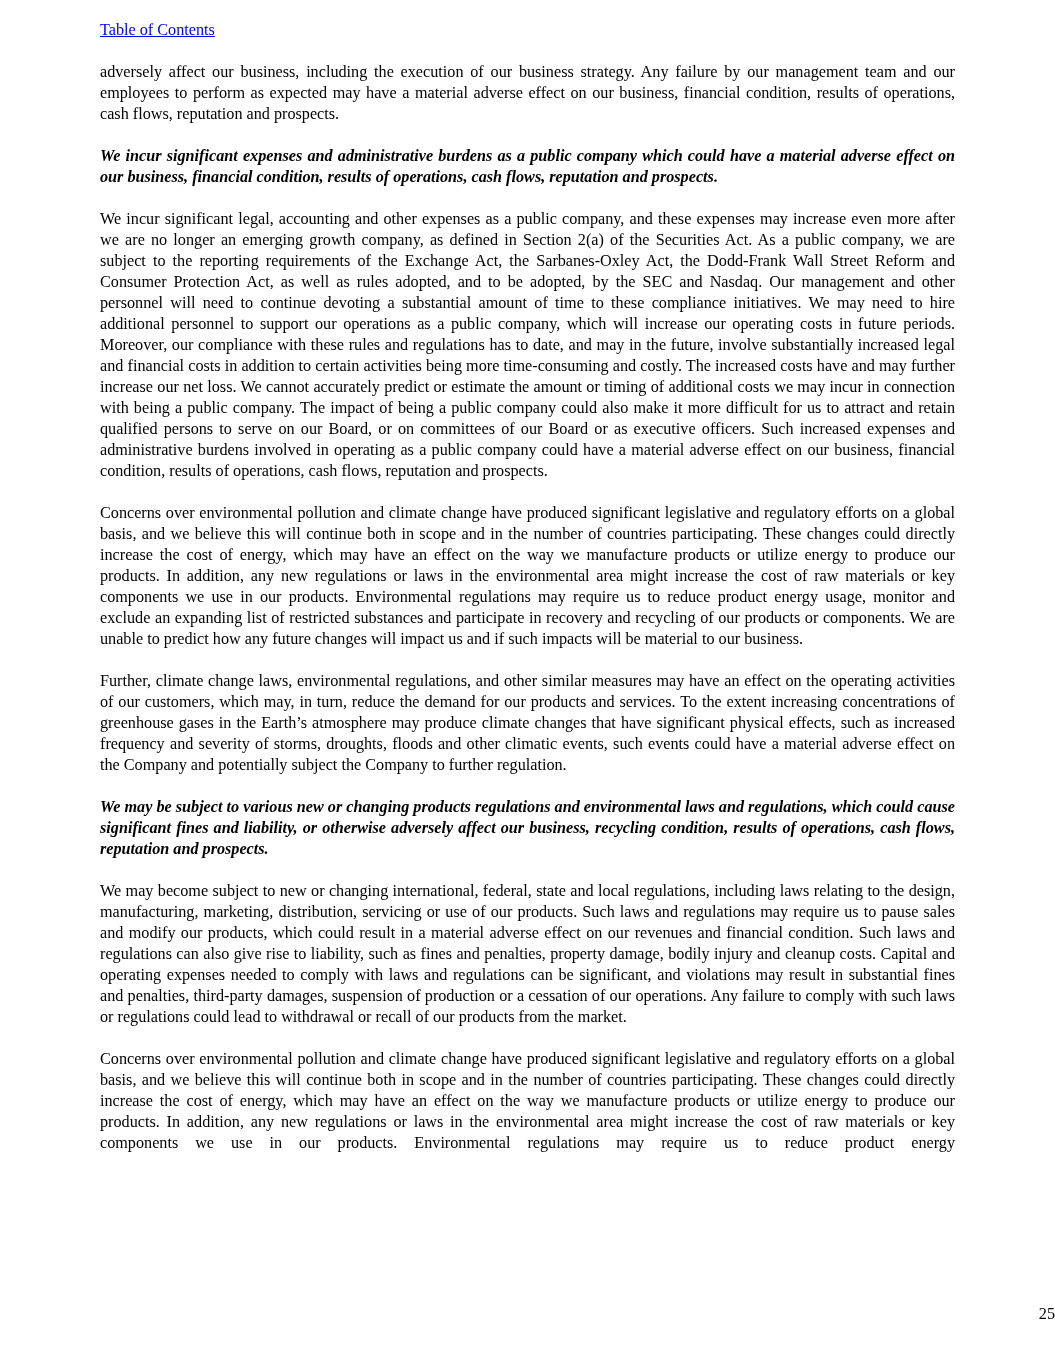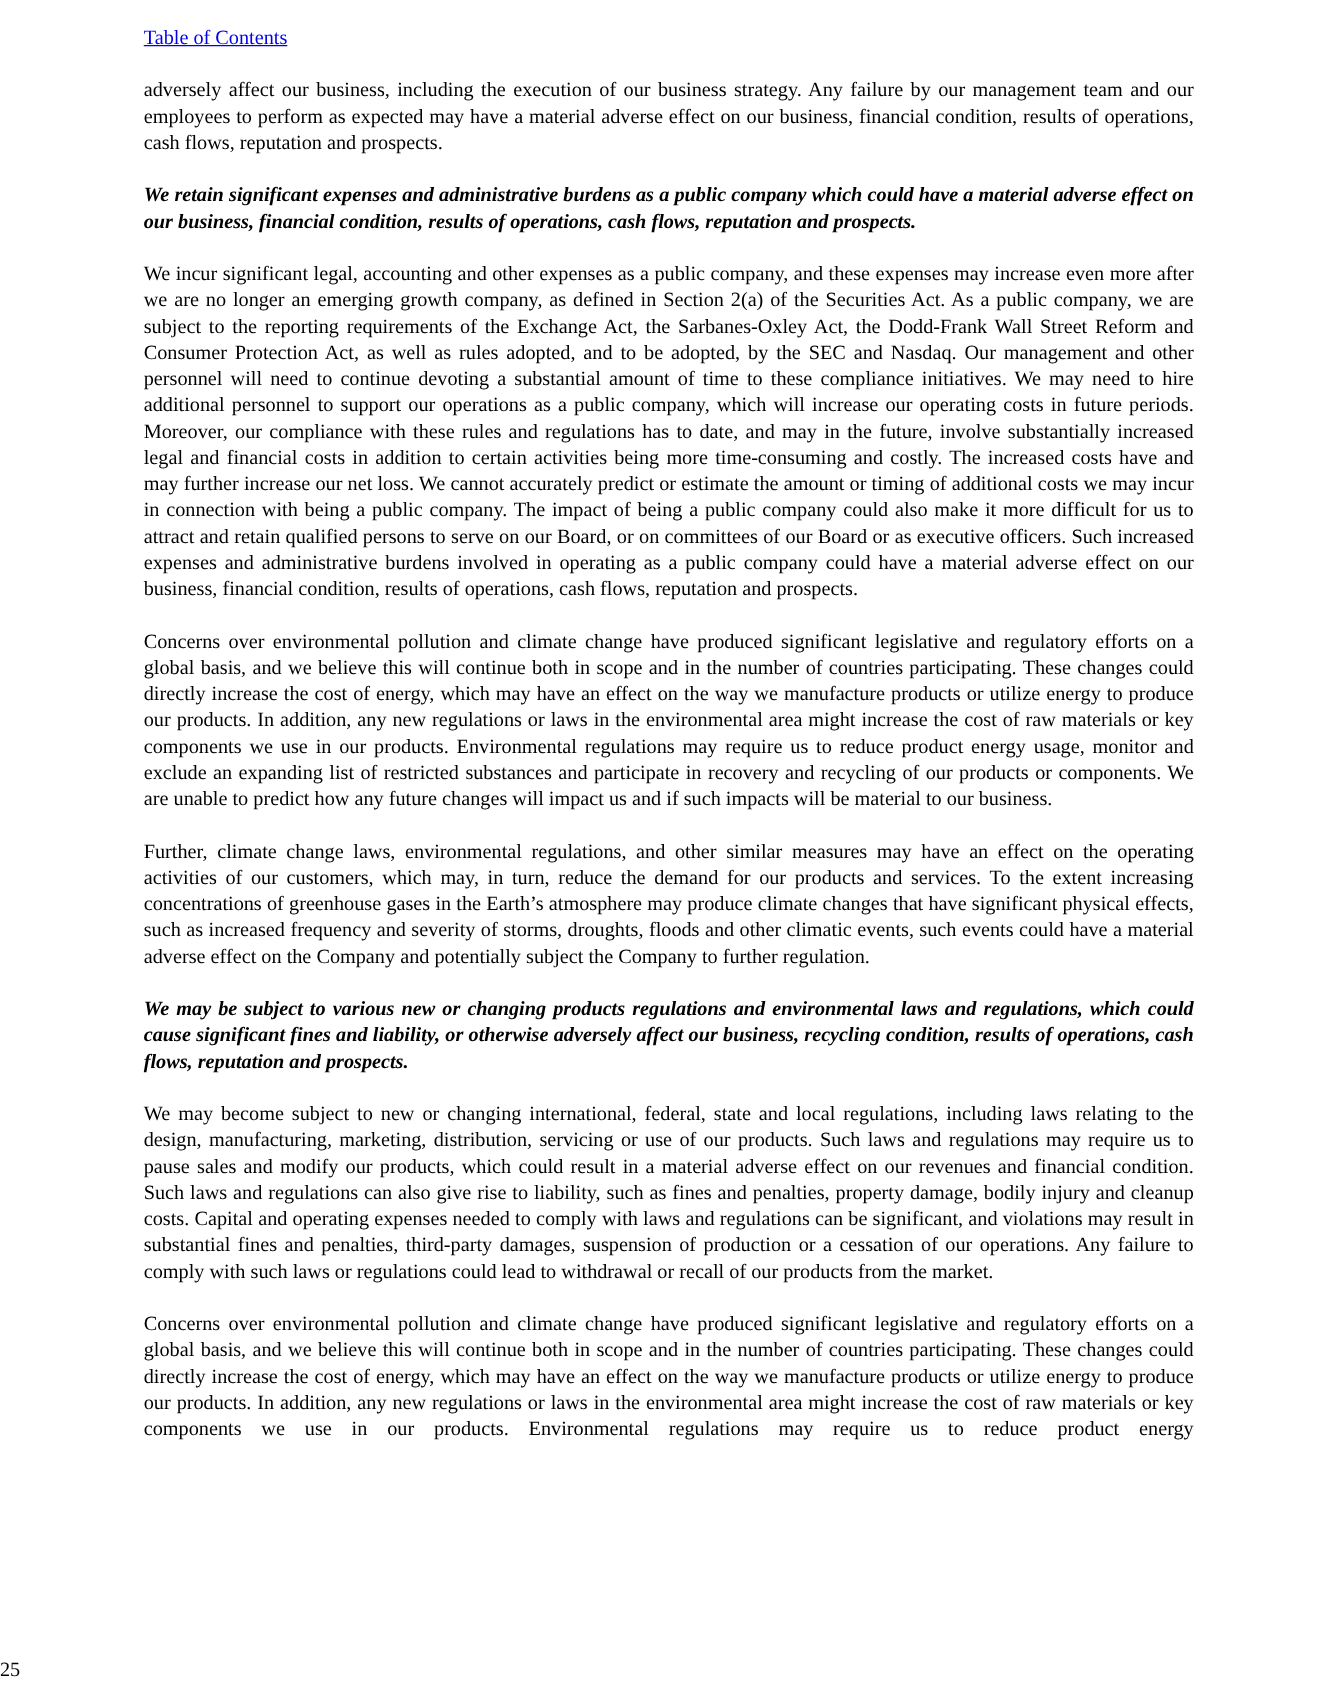--- a/index.html
+++ b/index.html
@@ -11,21 +11,20 @@
     position: relative;
     width: 1055px;
     height: 1365px;
     background: #ffffff;
     font-family: "Liberation Serif", serif;
     font-size: 16.2px;
     line-height: 21px;
     color: #000000;
     overflow: hidden;
     box-sizing: border-box;
-    padding-left: 15px;
   }
   .content {
     padding: 20px 100px 0 100px;
   }
   .toc-link {
     color: #0000EE;
     text-decoration: underline;
     cursor: pointer;
   }
   .doc p {
@@ -37,38 +36,38 @@
   .doc p.heading {
     font-weight: bold;
     font-style: italic;
   }
   .doc p.cutoff {
     text-align-last: justify;
     margin-bottom: 0;
   }
   .page-number {
     position: absolute;
-    bottom: 18px;
+    bottom: 40px;
     left: 0;
     width: 100%;
-    text-align: left;
+    text-align: right;
     font-size: 16.2px;
   }
 </style>
 </head>
 <body>
 
 <div class="page">
   <div class="content doc">
 
     <a class="toc-link">Table of Contents</a>
 
     <p class="first">adversely affect our business, including the execution of our business strategy. Any failure by our management team and our employees to perform as expected may have a material adverse effect on our business, financial condition, results of operations, cash flows, reputation and prospects.</p>
 
-    <p class="heading">We retain significant expenses and administrative burdens as a public company which could have a material adverse effect on our business, financial condition, results of operations, cash flows, reputation and prospects.</p>
+    <p class="heading">We incur significant expenses and administrative burdens as a public company which could have a material adverse effect on our business, financial condition, results of operations, cash flows, reputation and prospects.</p>
 
     <p>We incur significant legal, accounting and other expenses as a public company, and these expenses may increase even more after we are no longer an emerging growth company, as defined in Section 2(a) of the Securities Act. As a public company, we are subject to the reporting requirements of the Exchange Act, the Sarbanes-Oxley Act, the Dodd-Frank Wall Street Reform and Consumer Protection Act, as well as rules adopted, and to be adopted, by the SEC and Nasdaq. Our management and other personnel will need to continue devoting a substantial amount of time to these compliance initiatives. We may need to hire additional personnel to support our operations as a public company, which will increase our operating costs in future periods. Moreover, our compliance with these rules and regulations has to date, and may in the future, involve substantially increased legal and financial costs in addition to certain activities being more time-consuming and costly. The increased costs have and may further increase our net loss. We cannot accurately predict or estimate the amount or timing of additional costs we may incur in connection with being a public company. The impact of being a public company could also make it more difficult for us to attract and retain qualified persons to serve on our Board, or on committees of our Board or as executive officers. Such increased expenses and administrative burdens involved in operating as a public company could have a material adverse effect on our business, financial condition, results of operations, cash flows, reputation and prospects.</p>
 
 
     <p>Concerns over environmental pollution and climate change have produced significant legislative and regulatory efforts on a global basis, and we believe this will continue both in scope and in the number of countries participating. These changes could directly increase the cost of energy, which may have an effect on the way we manufacture products or utilize energy to produce our products. In addition, any new regulations or laws in the environmental area might increase the cost of raw materials or key components we use in our products. Environmental regulations may require us to reduce product energy usage, monitor and exclude an expanding list of restricted substances and participate in recovery and recycling of our products or components. We are unable to predict how any future changes will impact us and if such impacts will be material to our business.</p>
 
     <p>Further, climate change laws, environmental regulations, and other similar measures may have an effect on the operating activities of our customers, which may, in turn, reduce the demand for our products and services. To the extent increasing concentrations of greenhouse gases in the Earth’s atmosphere may produce climate changes that have significant physical effects, such as increased frequency and severity of storms, droughts, floods and other climatic events, such events could have a material adverse effect on the Company and potentially subject the Company to further regulation.</p>
 
     <p class="heading">We may be subject to various new or changing products regulations and environmental laws and regulations, which could cause significant fines and liability, or otherwise adversely affect our business, recycling condition, results of operations, cash flows, reputation and prospects.</p>
 

